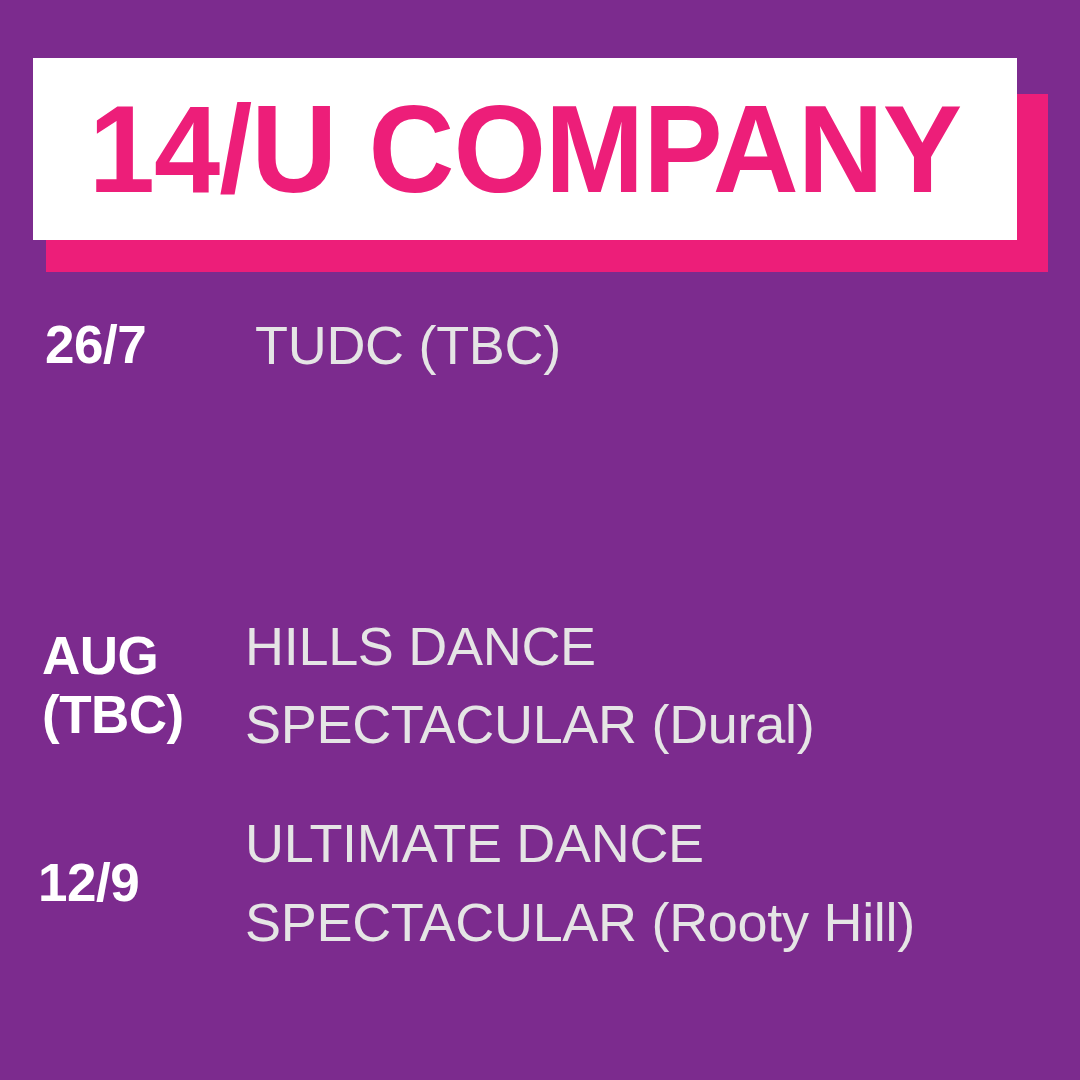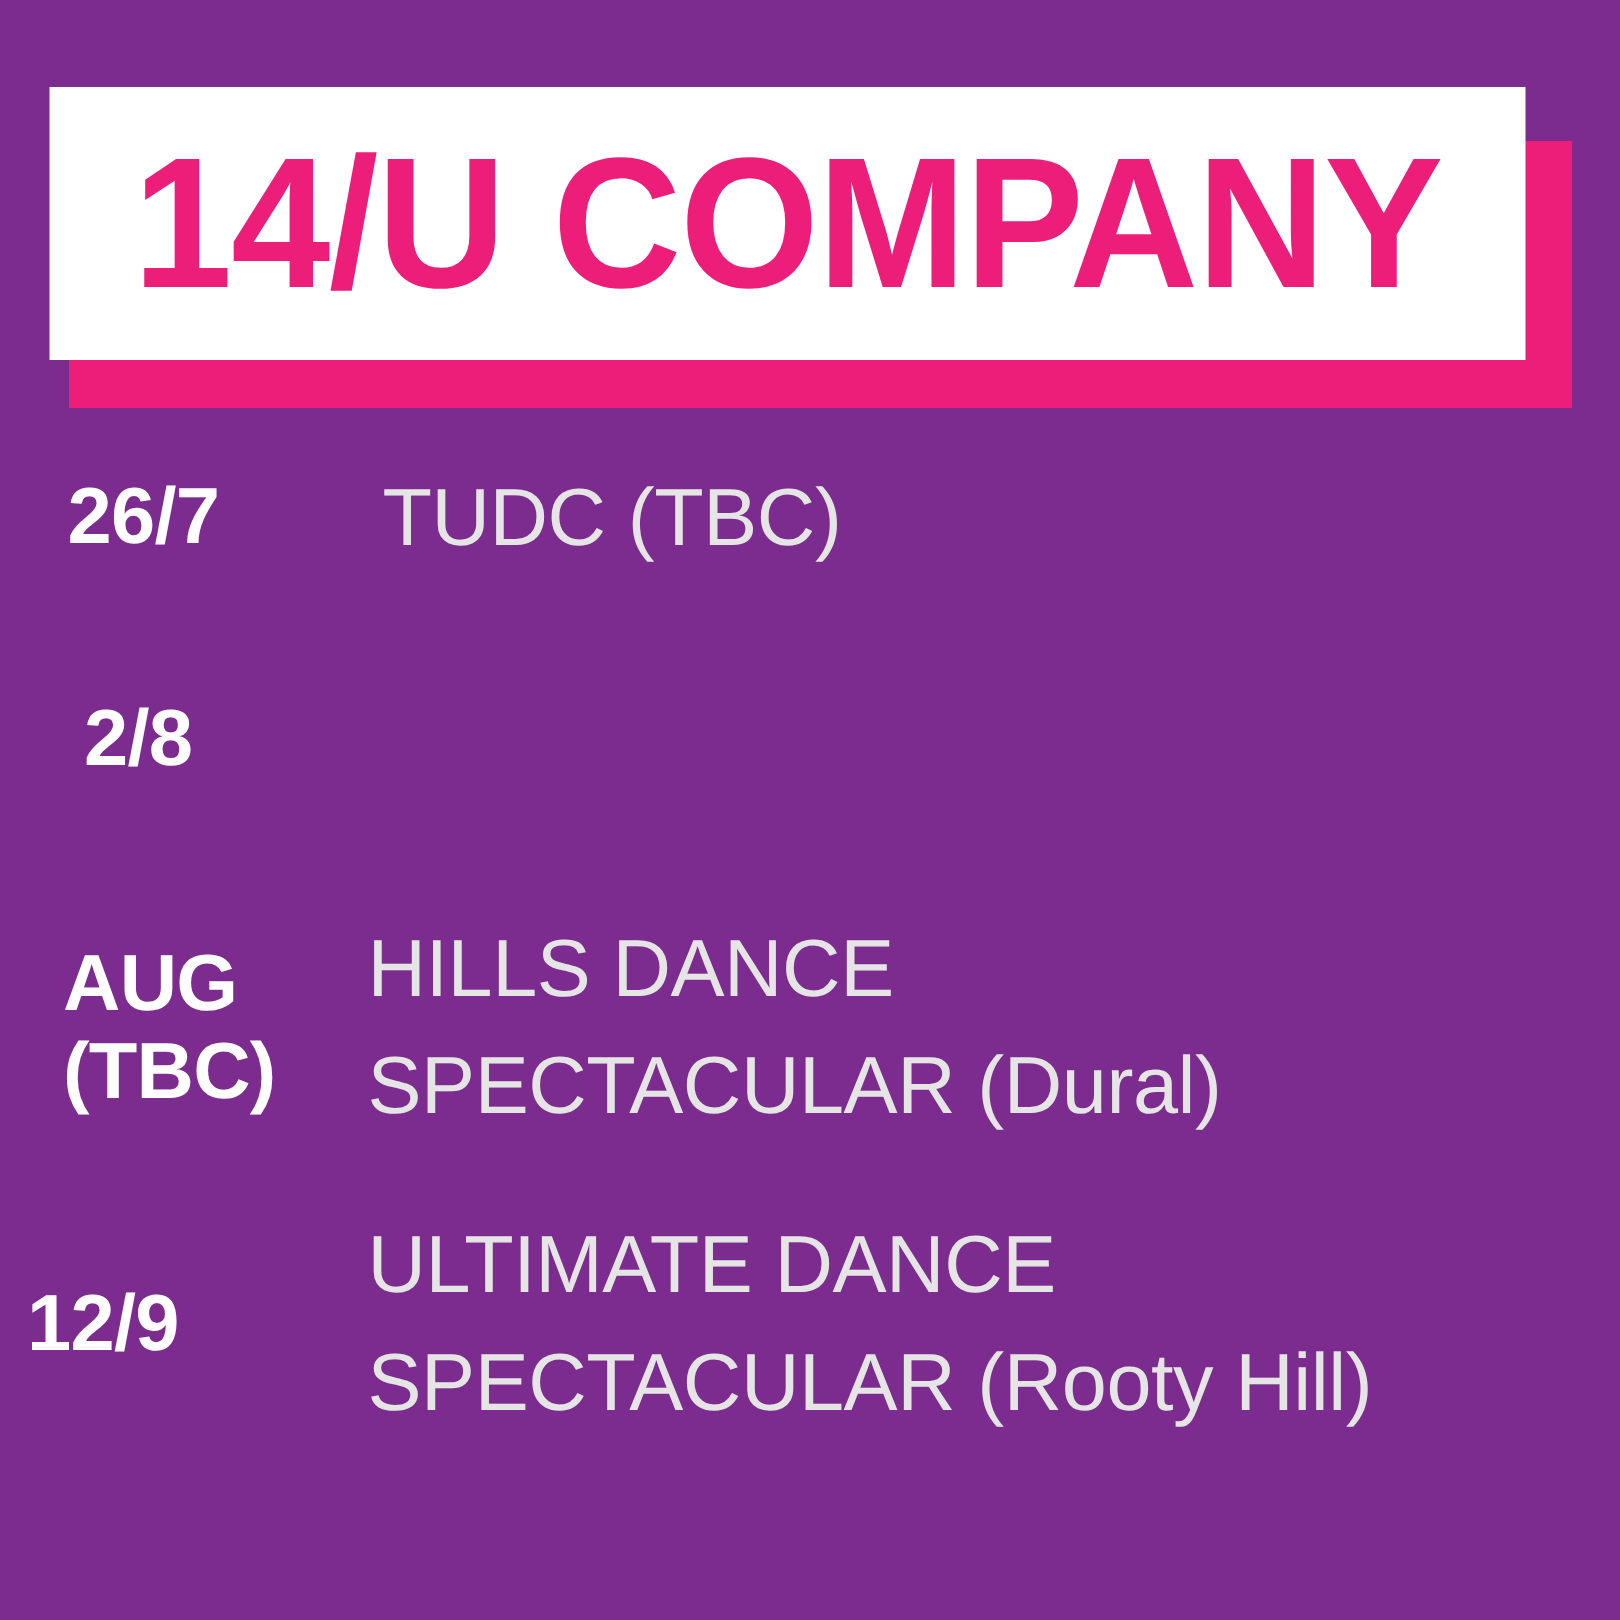--- a/index.html
+++ b/index.html
@@ -104,41 +104,40 @@
   .row-2 .row-date  { width: 255px; padding-left: 56px; box-sizing: border-box; }
   .row-2 .row-event { padding-left: 0px; }
 
   
   .row-3 { height: 200px; }
   .row-3 .row-date  { width: 245px; padding-left: 42px; box-sizing: border-box; }
   .row-3 .row-event { padding-left: 0px; }
 
   
   .row-4 { height: 195px; }
-  .row-4 .row-date  { width: 245px; padding-left: 18px; box-sizing: border-box; }
+  .row-4 .row-date  { width: 245px; padding-left: 38px; box-sizing: border-box; }
   .row-4 .row-event { padding-left: 0px; }
 </style>
 </head>
 <body>
 
 <div class="header-banner">
   <div class="banner-shadow"></div>
   <div class="banner-plate"></div>
   <div class="banner-title">14/U COMPANY</div>
 </div>
 
 <div class="schedule">
 
   <div class="schedule-row row-1">
     <div class="row-date">26/7</div>
     <div class="row-event">TUDC (TBC)</div>
   </div>
 
   <div class="schedule-row row-2">
-    <div class="row-date">2/8</div>
   </div>
 
   <div class="schedule-row row-3">
     <div class="row-date">AUG
 (TBC)</div>
     <div class="row-event">HILLS DANCE
 SPECTACULAR (Dural)</div>
   </div>
 
   <div class="schedule-row row-4">

